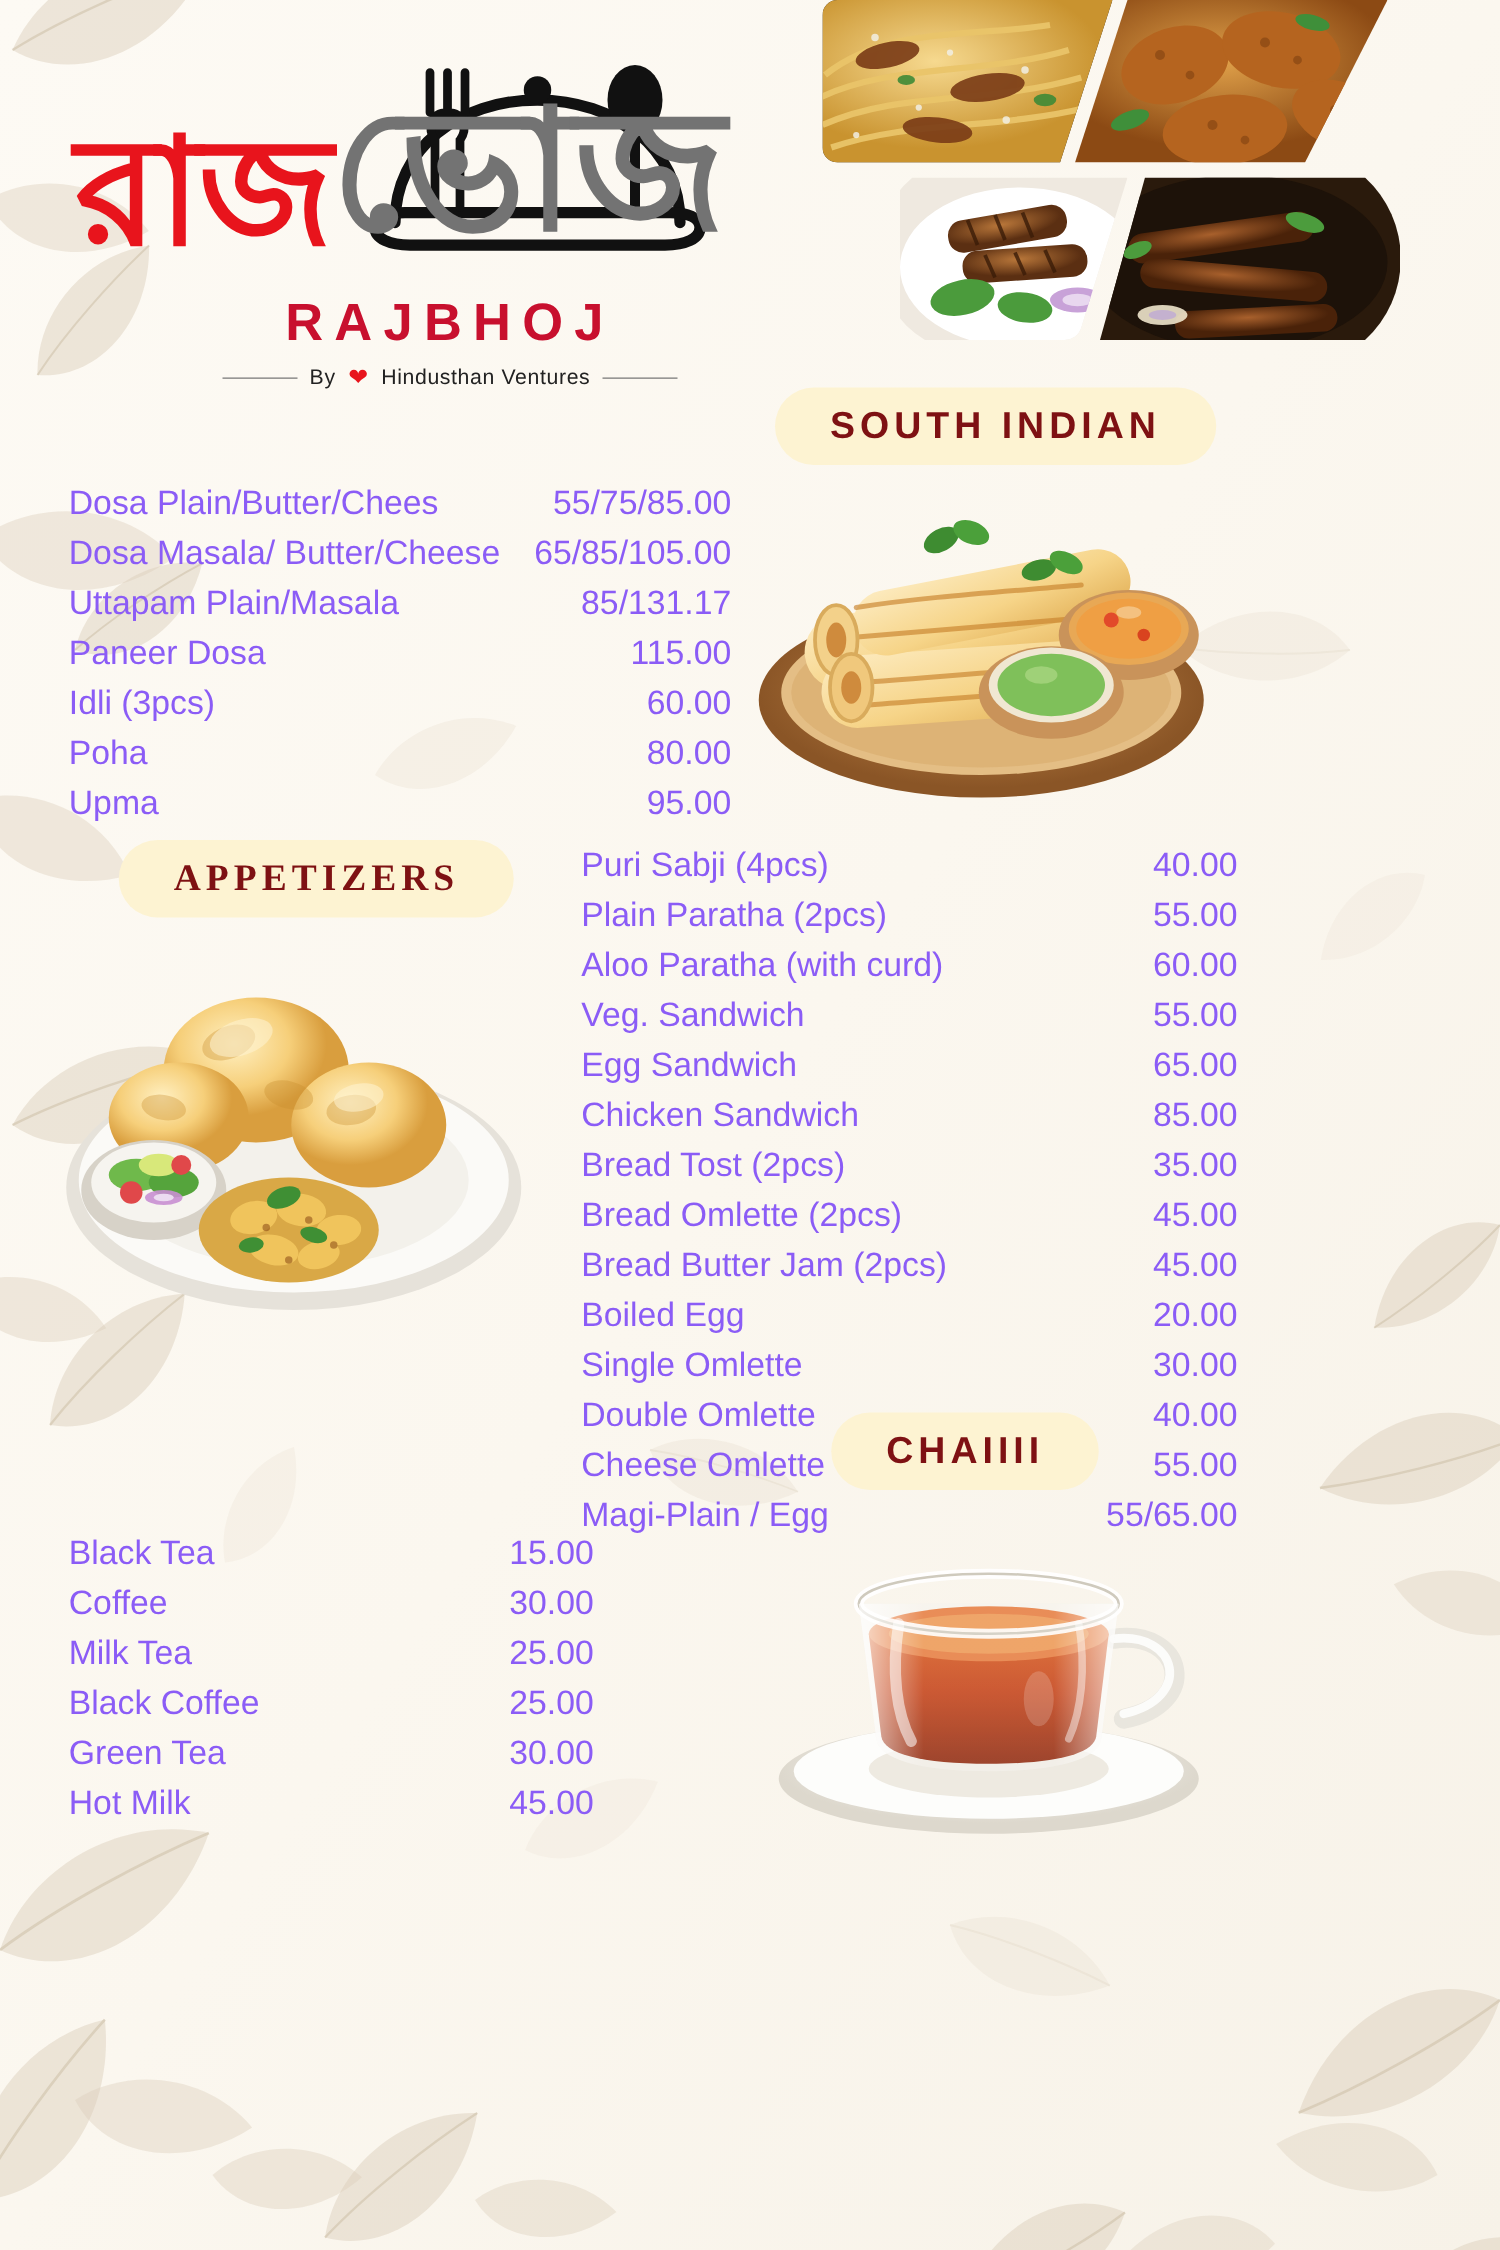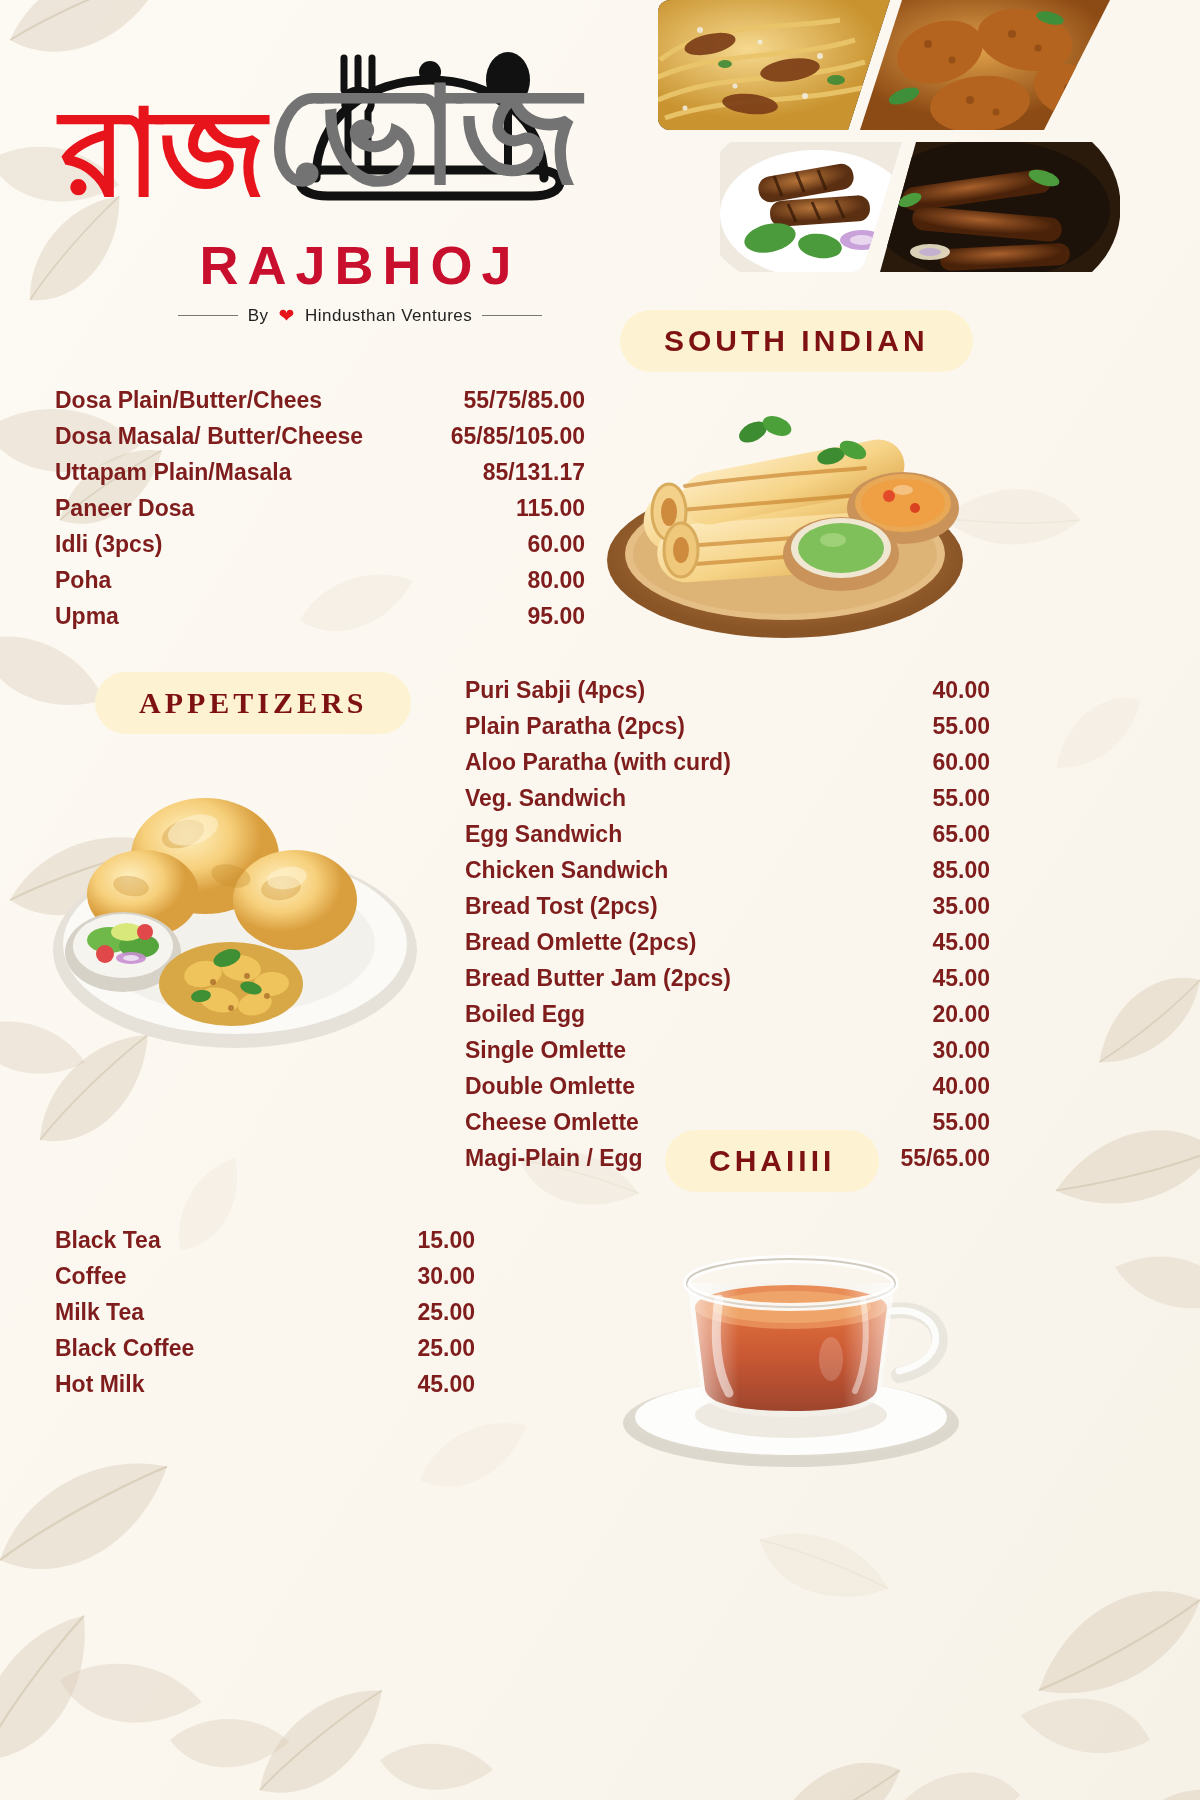--- a/index.html
+++ b/index.html
@@ -32,21 +32,21 @@
     position:absolute; left:215px; top:40px;
     font-family:Liberation Mono, monospace;
     font-size:135px; font-weight:bold; color:#737373;
     line-height:1;
   }
   .cloche {
     position:absolute; left:230px; top:10px; width:300px; height:175px;
   }
   .logo-name {
     text-align:center;
-    font-size:54px; font-weight:bold; letter-spacing:9px;
+    font-size:42px; font-weight:bold; letter-spacing:9px;
     color:#c8102e; margin-top:-6px; padding-left:100px;
   }
   .logo-by {
     display:flex; align-items:center; justify-content:center;
     gap:10px; margin-top:8px; padding-left:100px;
     font-size:17px; color:#222; letter-spacing:.5px;
   }
   .logo-by .rule { width:60px; height:1px; background:#777; }
   .heart { color:#e8141c; font-size:19px; }
 
@@ -62,23 +62,23 @@
     font-size:30px;
     font-weight:bold;
     letter-spacing:4px;
     color:#7e1113;
     white-space:nowrap;
   }
 
   
   .menu-list { width:100%; border-collapse:collapse; }
   .menu-list tr td {
-    font-size:23px;
-    font-weight:bold;
-    color:#7f1d1d;
+    font-size:27px;
+    font-weight:normal;
+    color:#8b5cf6;
     padding:4.5px 0;
     white-space:nowrap;
   }
   .menu-list td.price { text-align:right; }
 
   
   #south-pill { position:absolute; left:620px; top:310px; }
   #south-list { position:absolute; left:55px; top:382px; width:530px; }
   #south-img  { position:absolute; left:585px; top:360px; width:400px; height:290px; }
 
@@ -621,20 +621,24 @@
           </tr>
         <tr>
             <td>Milk Tea</td>
             <td class="price">25.00</td>
           </tr>
         <tr>
             <td>Black Coffee</td>
             <td class="price">25.00</td>
           </tr>
         <tr>
+            <td>Green Tea</td>
+            <td class="price">30.00</td>
+          </tr>
+        <tr>
             <td>Hot Milk</td>
             <td class="price">45.00</td>
           </tr>
       </tbody>
     </table>
   </div>
 
   <div id="chai-img">
     <svg width="400" height="280" viewBox="0 0 400 280">
       <defs>

